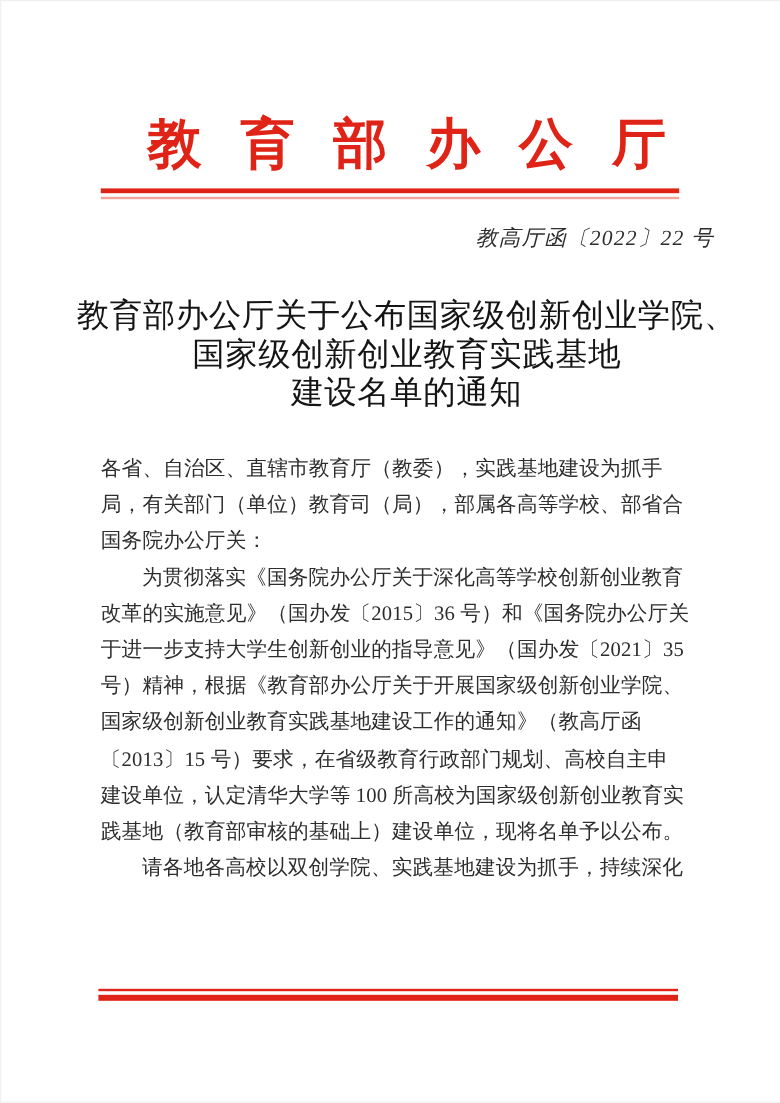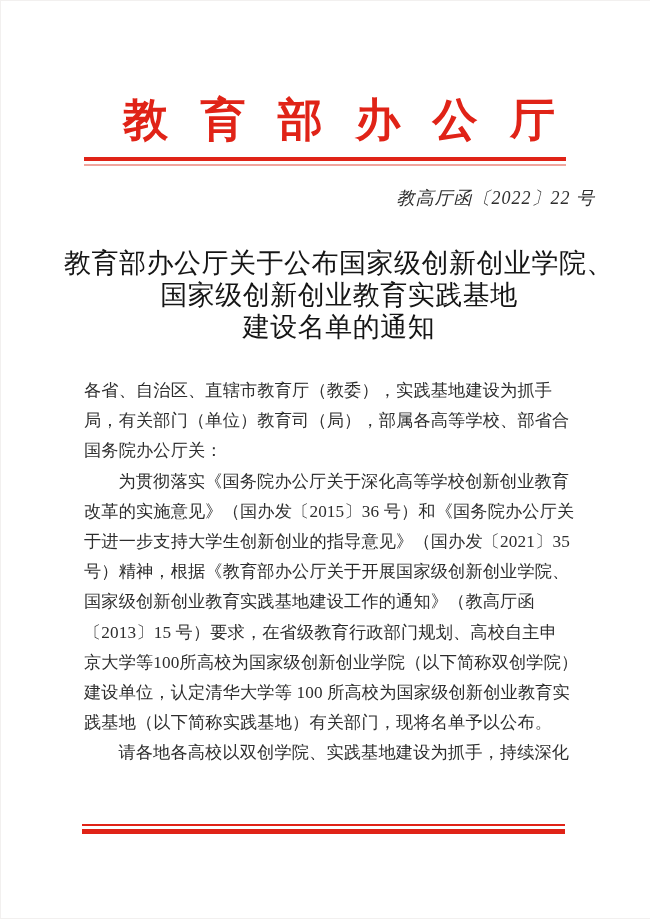--- a/index.html
+++ b/index.html
@@ -96,22 +96,21 @@
   <div class="notice-body">
     <div class="body-line">各省、自治区、直辖市教育厅（教委），实践基地建设为抓手</div>
     <div class="body-line">局，有关部门（单位）教育司（局），部属各高等学校、部省合</div>
     <div class="body-line">国务院办公厅关：</div>
     <div class="body-line indent">为贯彻落实《国务院办公厅关于深化高等学校创新创业教育</div>
     <div class="body-line">改革的实施意见》（国办发〔2015〕36 号）和《国务院办公厅关</div>
     <div class="body-line">于进一步支持大学生创新创业的指导意见》（国办发〔2021〕35</div>
     <div class="body-line">号）精神，根据《教育部办公厅关于开展国家级创新创业学院、</div>
     <div class="body-line">国家级创新创业教育实践基地建设工作的通知》（教高厅函</div>
     <div class="body-line">〔2013〕15 号）要求，在省级教育行政部门规划、高校自主申</div>
-    <div class="body-line">京大学等100所高校为国家级创新创业学院（以下简称双创学院）</div>
     <div class="body-line">建设单位，认定清华大学等 100 所高校为国家级创新创业教育实</div>
-    <div class="body-line">践基地（以下简称实践基地）有关部门，现将名单予以公布。</div>
+    <div class="body-line">践基地（教育部审核的基础上）建设单位，现将名单予以公布。</div>
     <div class="body-line indent">请各地各高校以双创学院、实践基地建设为抓手，持续深化</div>
   </div>
 
   <div class="rule-thin-bottom"></div>
   <div class="rule-thick-bottom"></div>
 
 </div>
 
 </body></html>

